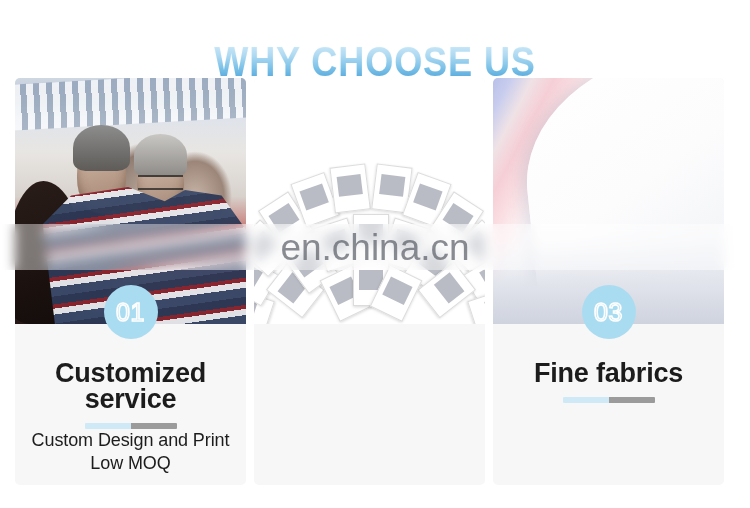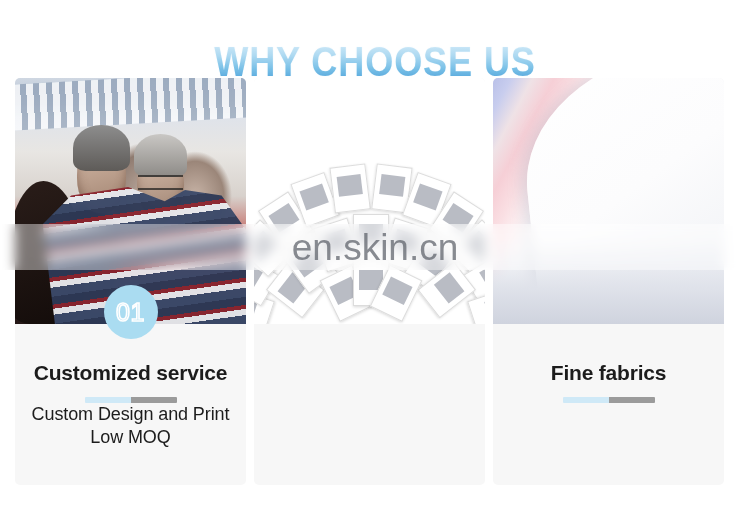--- a/index.html
+++ b/index.html
@@ -269,21 +269,21 @@
   
   .body {
     flex: 1;
     padding: 36px 10px 0;
     text-align: center;
     display: flex;
     flex-direction: column;
     align-items: center;
   }
   .card-title {
-    font-size: 21px;
+    font-size: 27px;
     font-weight: 700;
     color: #1c1c1c;
     line-height: 26px;
     letter-spacing: -0.2px;
   }
   .divider {
     margin-top: 11px;
     width: 92px;
     height: 6px;
     display: flex;
@@ -349,25 +349,26 @@
         <i style="transform:rotate(58deg)  translateY(-68px) rotate(-6deg)"></i>
         <i style="transform:rotate(-30deg) translateY(-30px) rotate(4deg)"></i>
         <i style="transform:rotate(0deg)   translateY(-34px)"></i>
         <i style="transform:rotate(30deg)  translateY(-30px) rotate(-4deg)"></i>
       </div>
     </div>
   </div>
 
   <div class="card">
     <div class="photo ph3"></div>
+    <div class="badge">03</div>
     <div class="body">
       <div class="card-title">Fine fabrics</div>
       <div class="divider">
         <span class="seg-blue"></span>
         <span class="seg-gray"></span>
       </div>
     </div>
   </div>
 
 </div>
 
 <div class="watermark-band"></div>
-<div class="watermark-text">en.skin.cn</div>
+<div class="watermark-text">en.china.cn</div>
 
 </body></html>

